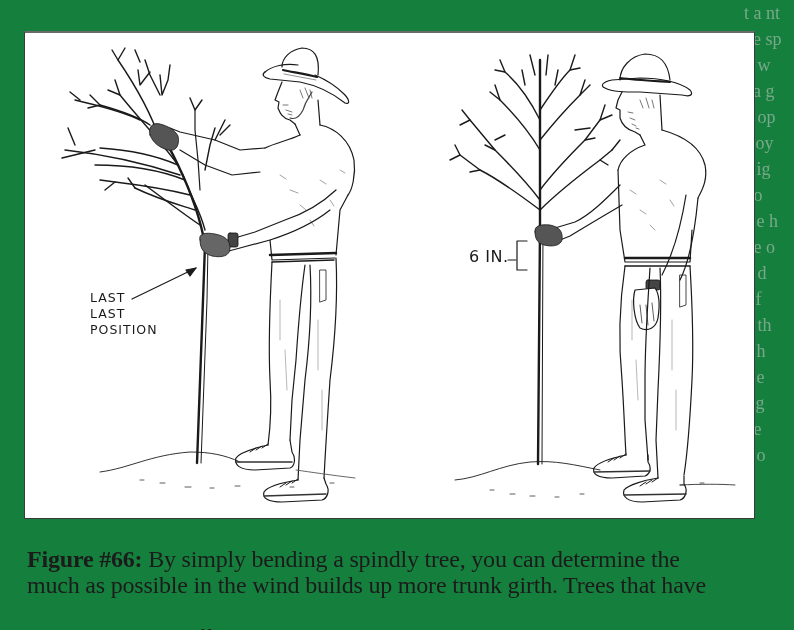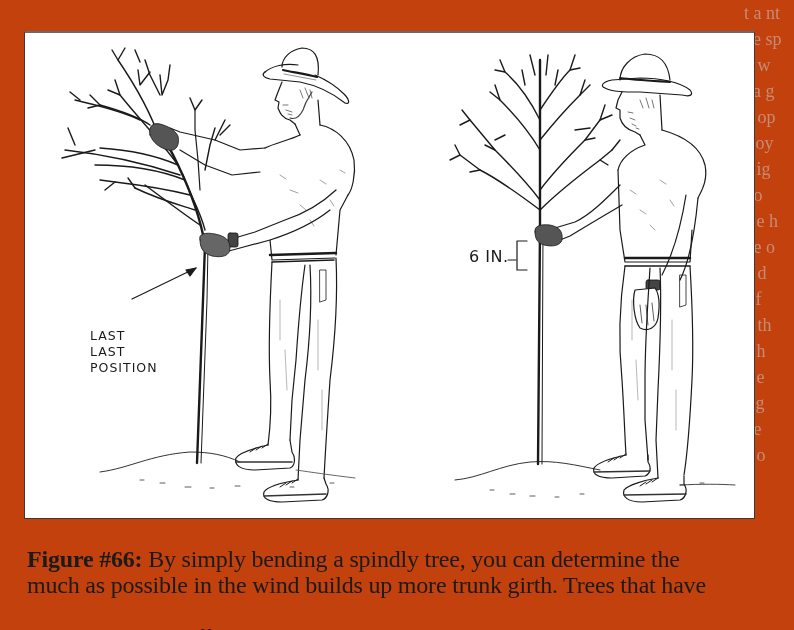--- a/index.html
+++ b/index.html
@@ -7,21 +7,21 @@
       padding: 0;
       width: 794px;
       height: 630px;
       overflow: hidden;
       background: #ffffff;
     }
     .page {
       position: relative;
       width: 794px;
       height: 630px;
-      background: #c2410c;
+      background: #15803d;
       overflow: hidden;
     }
     .bleed {
       position: absolute;
       right: 0;
       top: 0;
       width: 50px;
       height: 630px;
       color: #c9c9c9;
       font-family: "Liberation Serif", serif;
@@ -53,21 +53,20 @@
       position: absolute;
       font-family: "DejaVu Sans", sans-serif;
       font-size: 12.5px;
       letter-spacing: 1px;
       color: #1a1a1a;
       line-height: 16px;
     }
     .label-last {
       left: 90px;
       top: 290px;
-      margin-top: 38px;
     }
     .label-6in {
       left: 469px;
       top: 249px;
       font-size: 16px;
       letter-spacing: 0.5px;
     }
     .caption {
       position: absolute;
       left: 27px;

